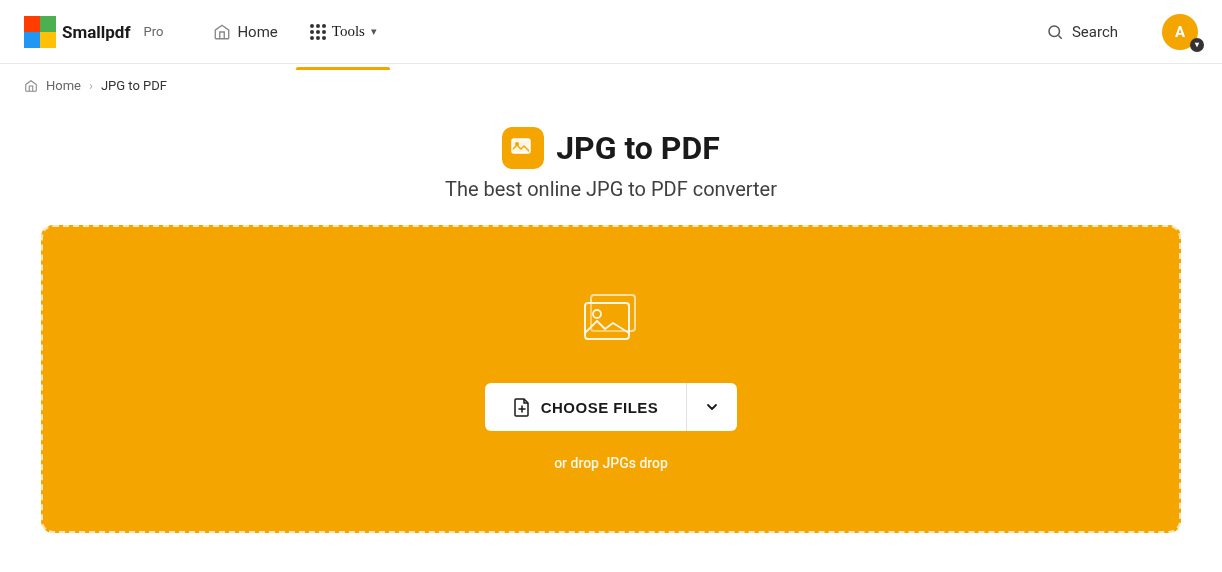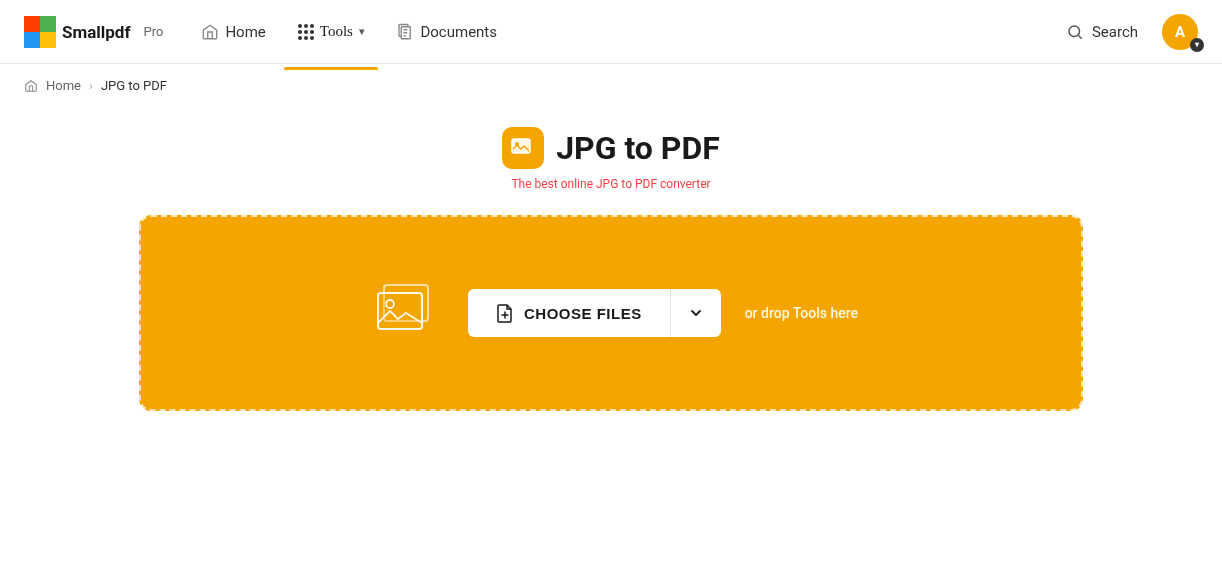--- a/index.html
+++ b/index.html
@@ -16,21 +16,21 @@
       overflow-x: hidden;
     }
 
     
     .navbar {
       display: flex;
       align-items: center;
       height: 64px;
       padding: 0 24px;
       border-bottom: 1px solid #e8e8e8;
-      gap: 8px;
+      gap: 20px;
     }
 
     .logo-area {
       display: flex;
       align-items: center;
       gap: 6px;
       margin-right: 16px;
     }
 
     .logo-icon {
@@ -96,21 +96,21 @@
     .nav-icon {
       width: 18px;
       height: 18px;
       opacity: 0.7;
     }
 
     .search-area {
       display: flex;
       align-items: center;
       gap: 8px;
-      margin-right: 16px;
+      margin-right: 24px;
       cursor: pointer;
     }
 
     .search-area span {
       font-size: 15px;
       color: #333;
     }
 
     .avatar {
       width: 36px;
@@ -201,32 +201,33 @@
       justify-content: center;
     }
 
     .page-title {
       font-size: 32px;
       font-weight: 700;
       color: #1a1a1a;
     }
 
     .page-subtitle {
-      font-size: 12px;
-      color: #ef4444;
+      font-size: 20px;
+      color: #404040;
     }
 
     
     .drop-zone {
-      width: 944px;
+      width: 1140px;
       max-width: 100%;
       background: #f5a500;
       border-radius: 12px;
       border: 2px dashed rgba(255,255,255,0.7);
       display: flex;
+      flex-direction: column;
       align-items: center;
       justify-content: center;
       padding: 60px 40px;
       gap: 24px;
     }
 
     .drop-icon {
       opacity: 0.9;
     }
 
@@ -317,29 +318,20 @@
           <span></span>
           <span></span>
         <span></span>
           <span></span>
           <span></span>
       </div>
       <span>Tools</span>
       <span class="nav-tools-arrow">▾</span>
     </a>
 
-    <a class="nav-item">
-      <svg class="nav-icon" viewBox="0 0 24 24" fill="none" stroke="#555" stroke-width="1.8">
-        <rect x="4" y="2" width="12" height="16" rx="1"></rect>
-        <path d="M8 6h8M8 10h8M8 14h5"></path>
-        <rect x="7" y="5" width="12" height="16" rx="1" fill="white" stroke="#555"></rect>
-        <path d="M10 9h5M10 13h5M10 17h3"></path>
-      </svg>
-      <span>Documents</span>
-    </a>
   </div>
 
   <div class="search-area">
     <svg width="18" height="18" viewBox="0 0 24 24" fill="none" stroke="#555" stroke-width="2">
       <circle cx="11" cy="11" r="7"></circle>
       <path d="M21 21l-4.35-4.35"></path>
     </svg>
     <span>Search</span>
   </div>
 
@@ -402,15 +394,15 @@
         </svg>
         <span>CHOOSE FILES</span>
       </button>
       <button class="dropdown-btn">
         <svg width="14" height="14" viewBox="0 0 14 14" fill="none">
           <path d="M3 5l4 4 4-4" stroke="#1a1a1a" stroke-width="1.8" stroke-linecap="round" stroke-linejoin="round"></path>
         </svg>
       </button>
     </div>
 
-    <span class="drop-hint">or drop Tools here</span>
+    <span class="drop-hint">or drop JPGs drop</span>
   </div>
 </main>
 
 </body></html>

